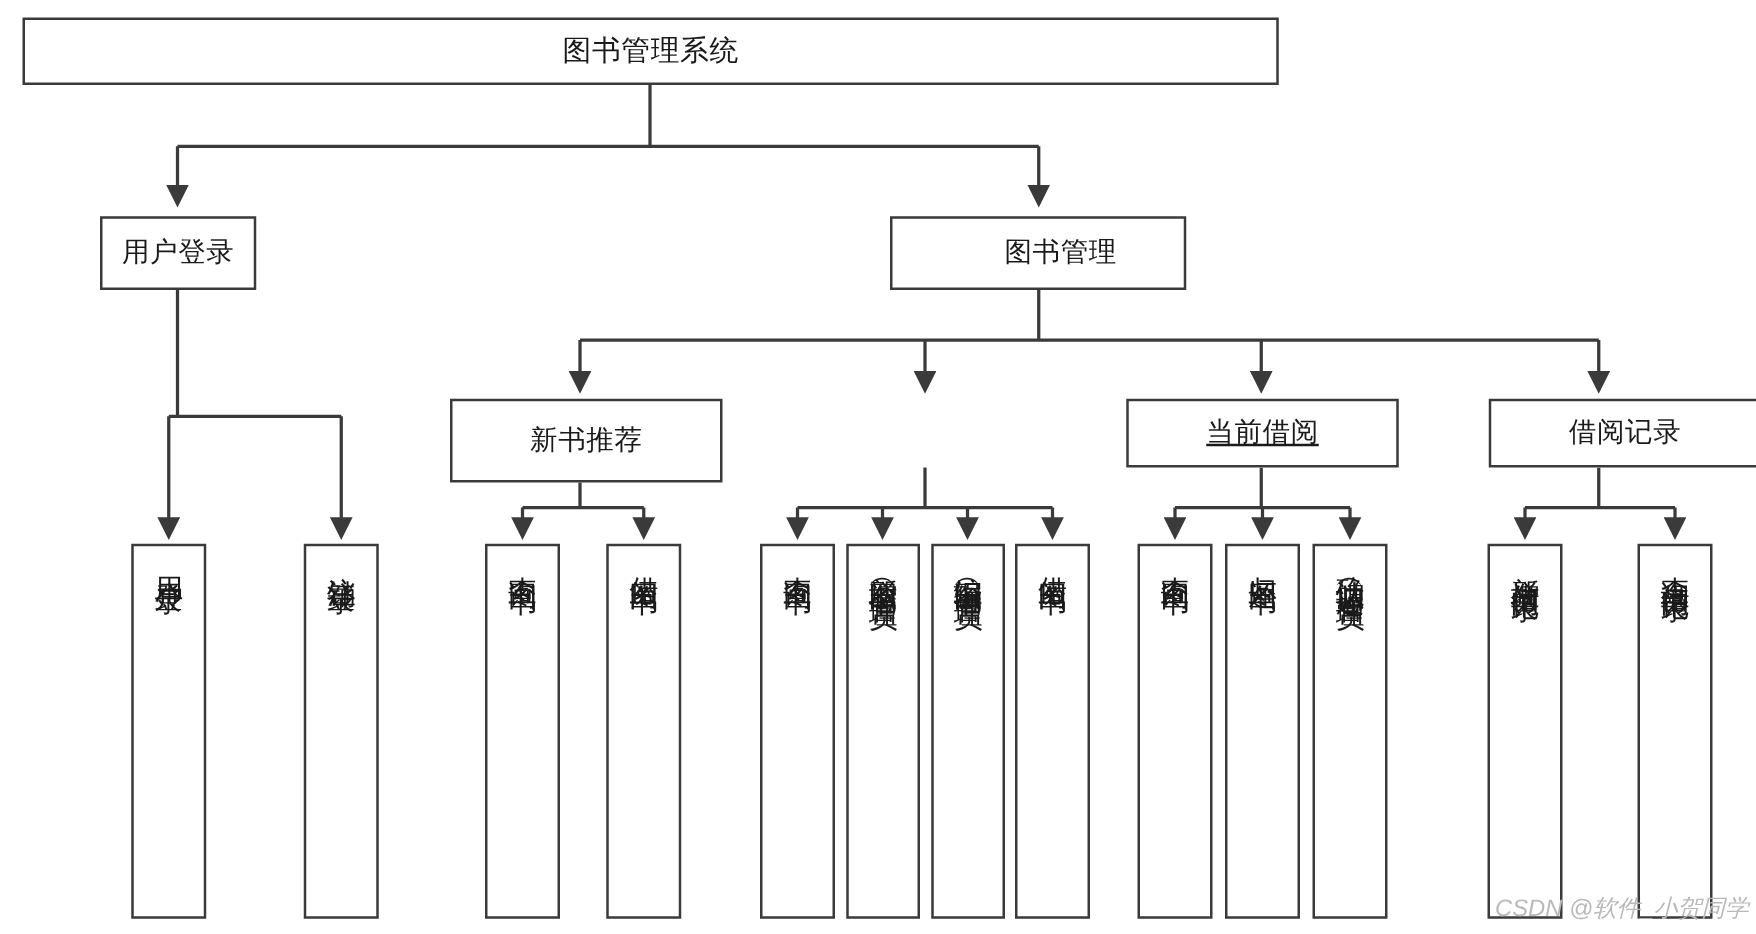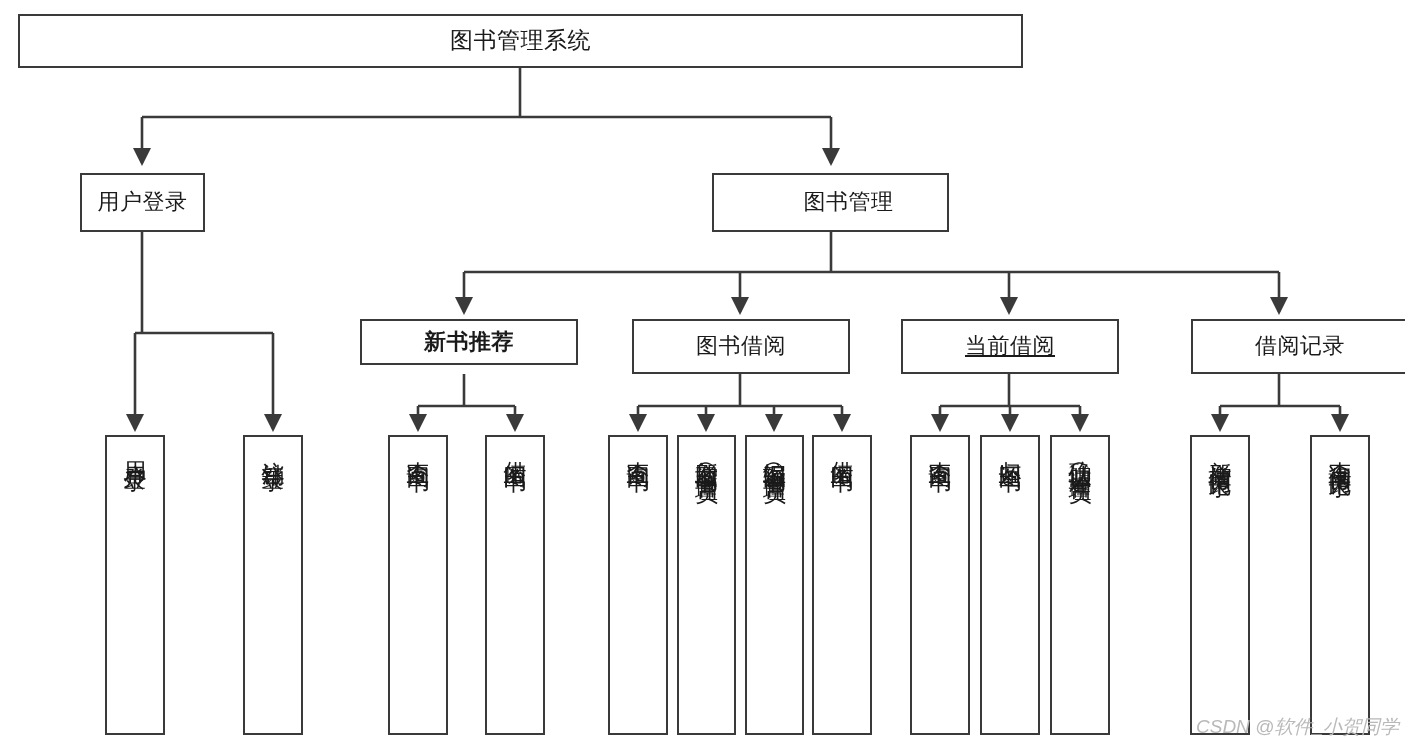--- a/index.html
+++ b/index.html
@@ -130,25 +130,22 @@
     <span class="label">图书管理系统</span>
   </div>
 
   <div class="node horiz" style="left:80px; top:173px; width:125px; height:59px;">
     <span class="label">用户登录</span>
   </div>
   <div class="node horiz" style="left:712px; top:173px; width:237px; height:59px;padding-left:36px;">
     <span class="label">图书管理</span>
   </div>
 
-  <div class="node horiz" style="left:360px; top:319px; width:218px; height:46px;font-weight:bold;">
+  <div class="node horiz" style="left:360px; top:319px; width:218px; height:67px;">
     <span class="label">新书推荐</span>
-  </div>
-  <div class="node horiz" style="left:632px; top:319px; width:218px; height:55px;">
-    <span class="label">图书借阅</span>
   </div>
   <div class="node horiz" style="left:901px; top:319px; width:218px; height:55px;text-decoration:underline;">
     <span class="label">当前借阅</span>
   </div>
   <div class="node horiz" style="left:1171px; top:319px; width:218px; height:55px;margin-left:20px;">
     <span class="label">借阅记录</span>
   </div>
 
   <div class="node vert" style="left:105px; top:435px; width:60px; height:300px;">
     <span class="label">用户登录</span>

